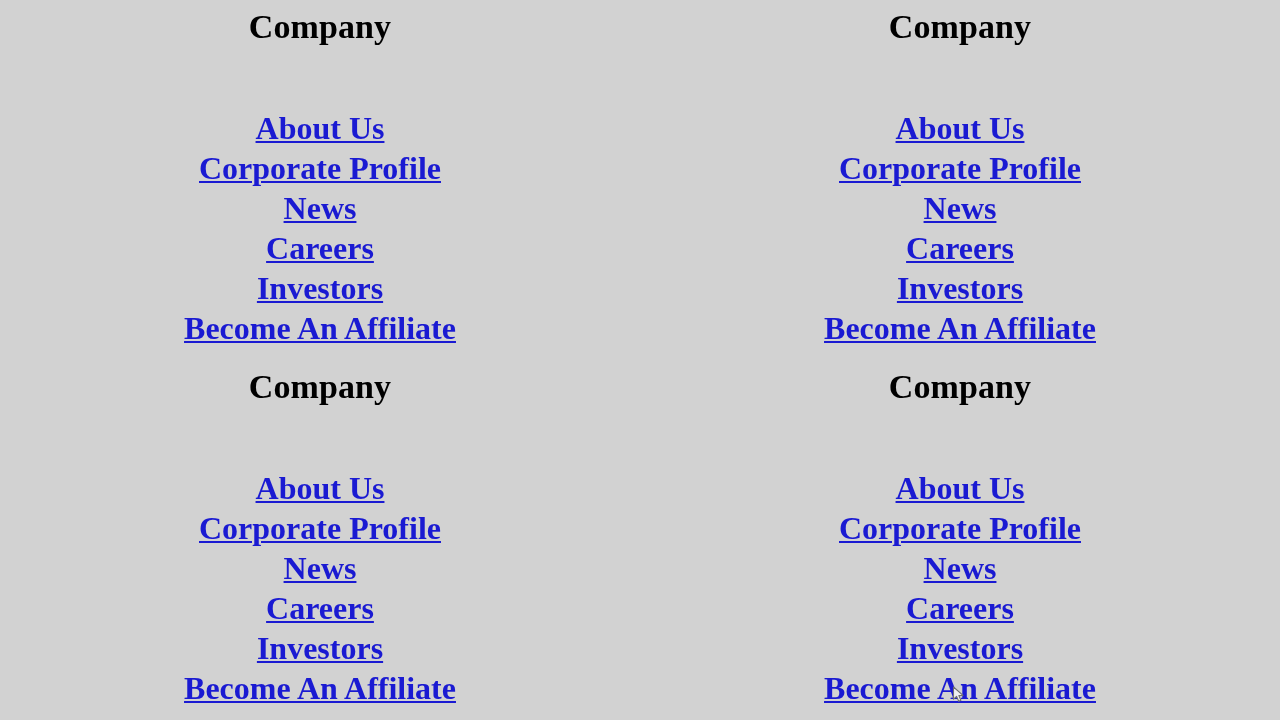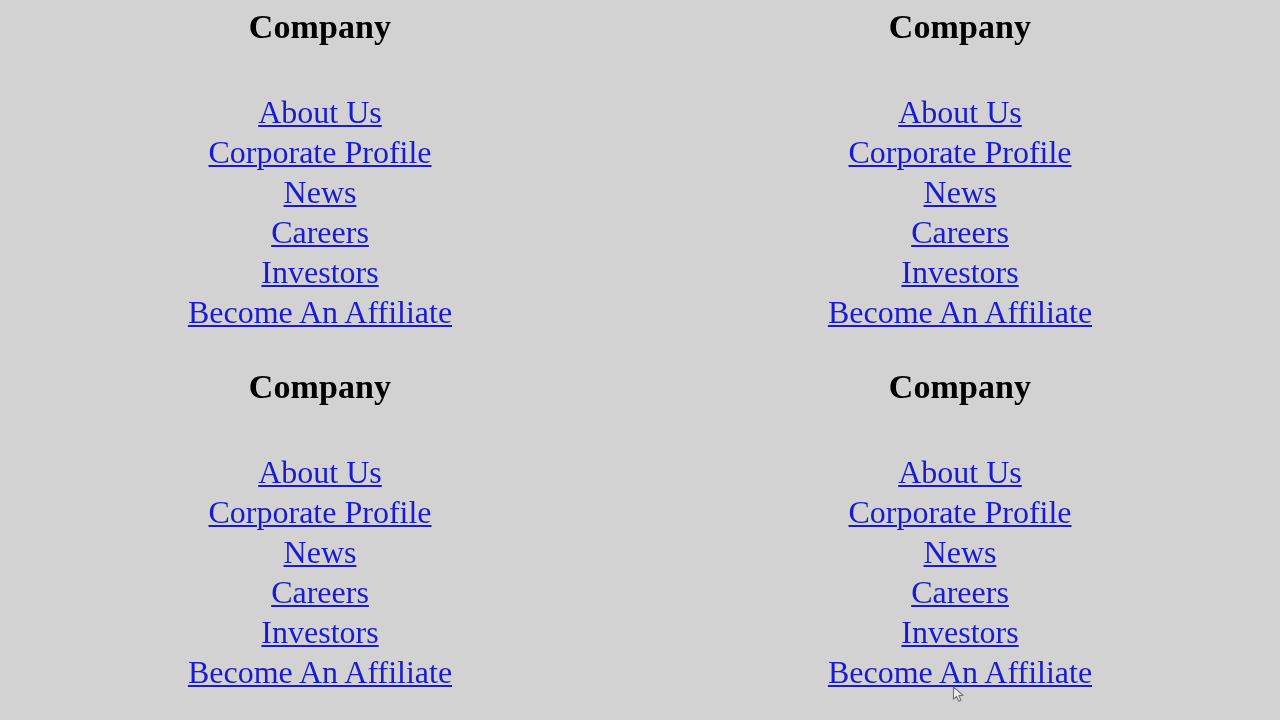--- a/index.html
+++ b/index.html
@@ -54,23 +54,24 @@
     color: #000000;
     letter-spacing: 0.1px;
     white-space: nowrap;
   }
 
   .link-list {
     position: absolute;
     left: 0;
     right: 0;
     top: 92px;
-    margin: 0;
+    margin: 16px;
     padding: 0;
     list-style: none;
+    font-weight: bold;
   }
 
   .link-list li {
     margin: 0;
     padding: 0;
     height: 40px;
     line-height: 40px;
   }
 
   .footer-link {

